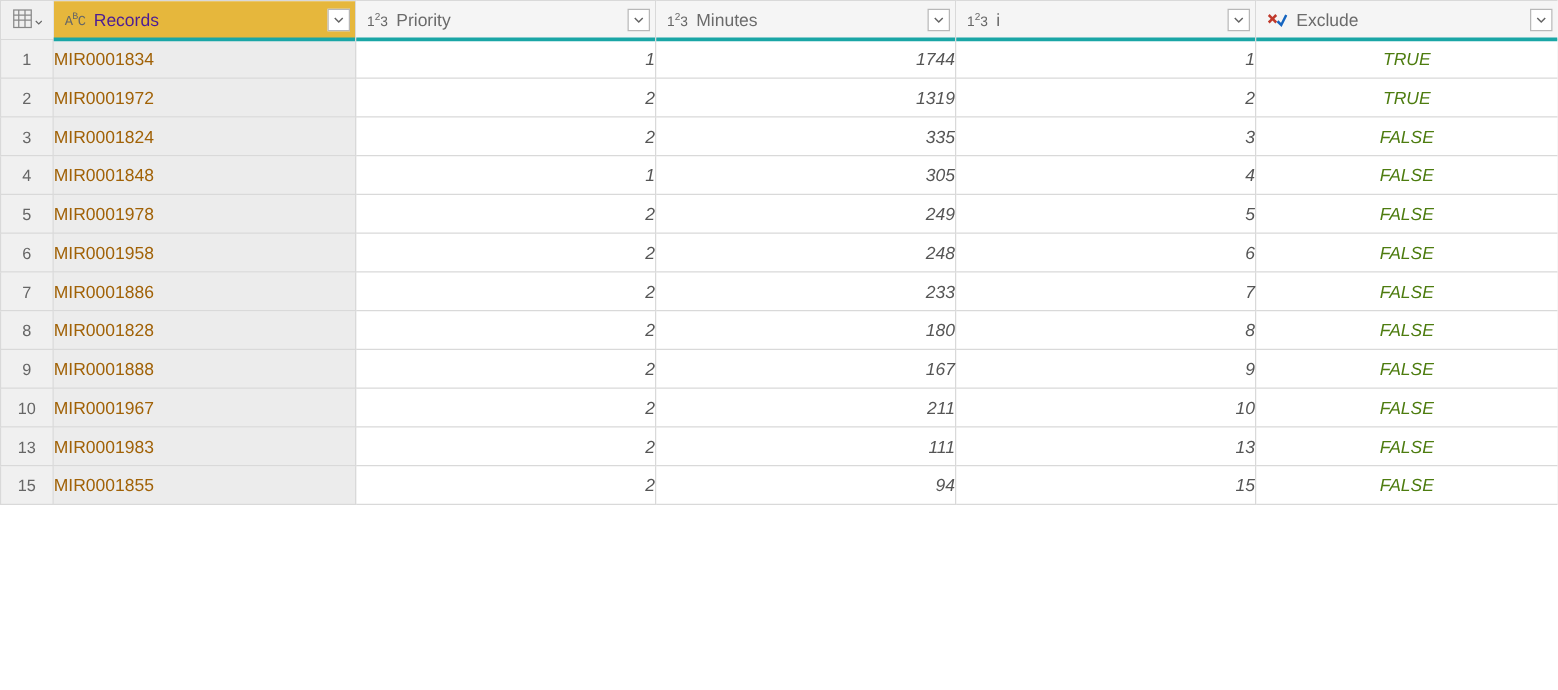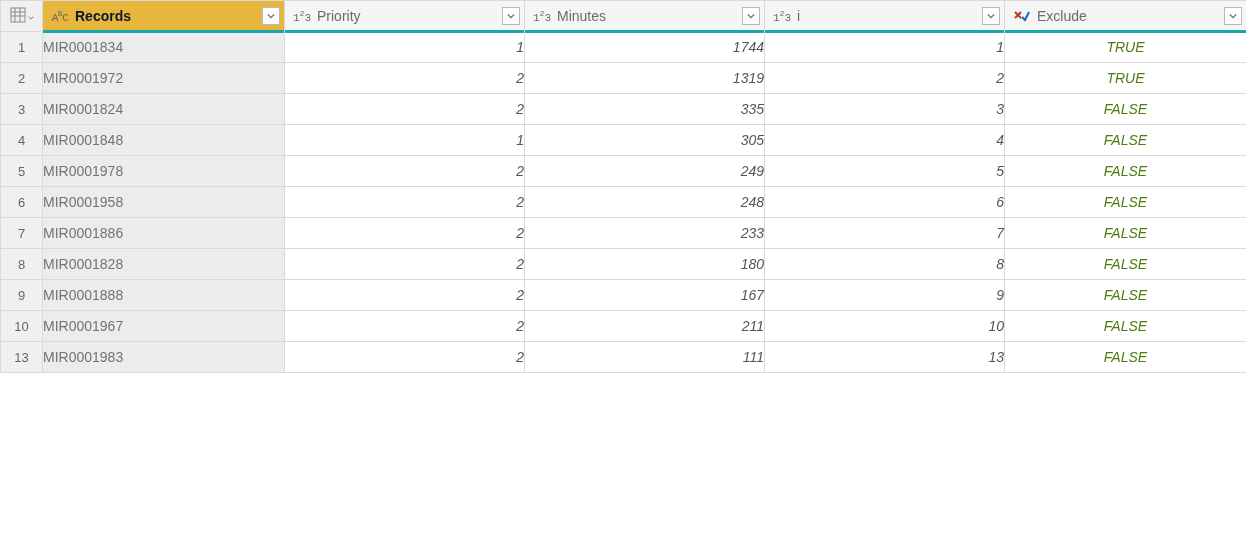--- a/index.html
+++ b/index.html
@@ -3,49 +3,49 @@
 <meta charset="utf-8">
 <style>
   * { box-sizing: border-box; }
   html,body { margin:0; padding:0; font-family:"Segoe UI",Arial,sans-serif; font-size:14px; color:#444; background:#fff; }
   .grid { width:1246px; border-collapse:collapse; table-layout:fixed; }
   .grid th, .grid td { border:1px solid #d9d9d9; padding:0; height:31px; vertical-align:middle; }
   
   
   .grid thead th { background:#f5f5f5; font-weight:400; color:#6b6b6b; position:relative; }
   .grid thead th.selected { background:#e6b73c; color:#333; }
-  .grid thead th.selected .col-name { color:#0f172a; font-weight:700; }
+  .grid thead th.selected .col-name { color:#4c1d95; font-weight:400; }
   .hdr { display:flex; align-items:center; height:100%; padding:0 4px 0 6px; }
   .type-icon { width:22px; display:flex; justify-content:center; align-items:center; flex-shrink:0; color:#666; font-size:12px; }
   .col-name { flex:1; padding-left:4px; text-align:left; }
   .filter-btn { width:18px; height:18px; border:1px solid #b8b8b8; background:#fff; display:flex; align-items:center; justify-content:center; flex-shrink:0; }
   .filter-btn svg { width:8px; height:8px; }
   .quality-bar { position:absolute; left:0; right:0; bottom:-2px; height:3px; background:#1aa6a6; }
   .grid thead th.corner { background:#f0f0f0; }
   .corner-inner { display:flex; align-items:center; justify-content:center; height:100%; }
   
   
   .rownum { background:#f0f0f0; text-align:center; color:#666; font-size:13px; }
-  .txt { padding:0 8px; color:#737373; }
+  .txt { padding:0 8px; color:#a16207; }
   .sel-col { background:#ececec; }
   .num { padding:0 10px; text-align:right; font-style:italic; color:#555; }
   .bool { padding:0 10px; text-align:center; font-style:italic; color:#4d7c0f; }
   
   
   col.c-rownum { width:42px; }
   col.c-records { width:242px; }
   col.c-priority { width:240px; }
   col.c-minutes { width:240px; }
   col.c-i       { width:240px; }
   col.c-exclude { width:242px; }
 
   
   .ic-abc { font-size:11px; font-family:Liberation Mono, monospace; letter-spacing:-0.5px; }
   .ic-abc .sup { font-size:8px; vertical-align:super; }
-  .ic-123 { font-size:11px; font-family:Liberation Mono, monospace; }
+  .ic-123 { font-size:11px; font-family:Liberation Sans, sans-serif; }
   .ic-123 .sup { font-size:8px; vertical-align:super; }
   .ic-bool svg { width:16px; height:14px; }
   .ic-corner svg { width:16px; height:16px; }
 </style>
 </head>
 <body>
 
 <table class="grid">
   <colgroup>
     <col class="c-rownum">
@@ -238,14 +238,22 @@
         <td class="bool">FALSE</td>
       </tr>
       <tr>
         <td class="rownum">13</td>
         <td class="txt sel-col">MIR0001983</td>
         <td class="num">2</td>
         <td class="num">111</td>
         <td class="num">13</td>
         <td class="bool">FALSE</td>
       </tr>
+      <tr>
+        <td class="rownum">15</td>
+        <td class="txt sel-col">MIR0001855</td>
+        <td class="num">2</td>
+        <td class="num">94</td>
+        <td class="num">15</td>
+        <td class="bool">FALSE</td>
+      </tr>
     </tbody>
 </table>
 
 </body></html>

